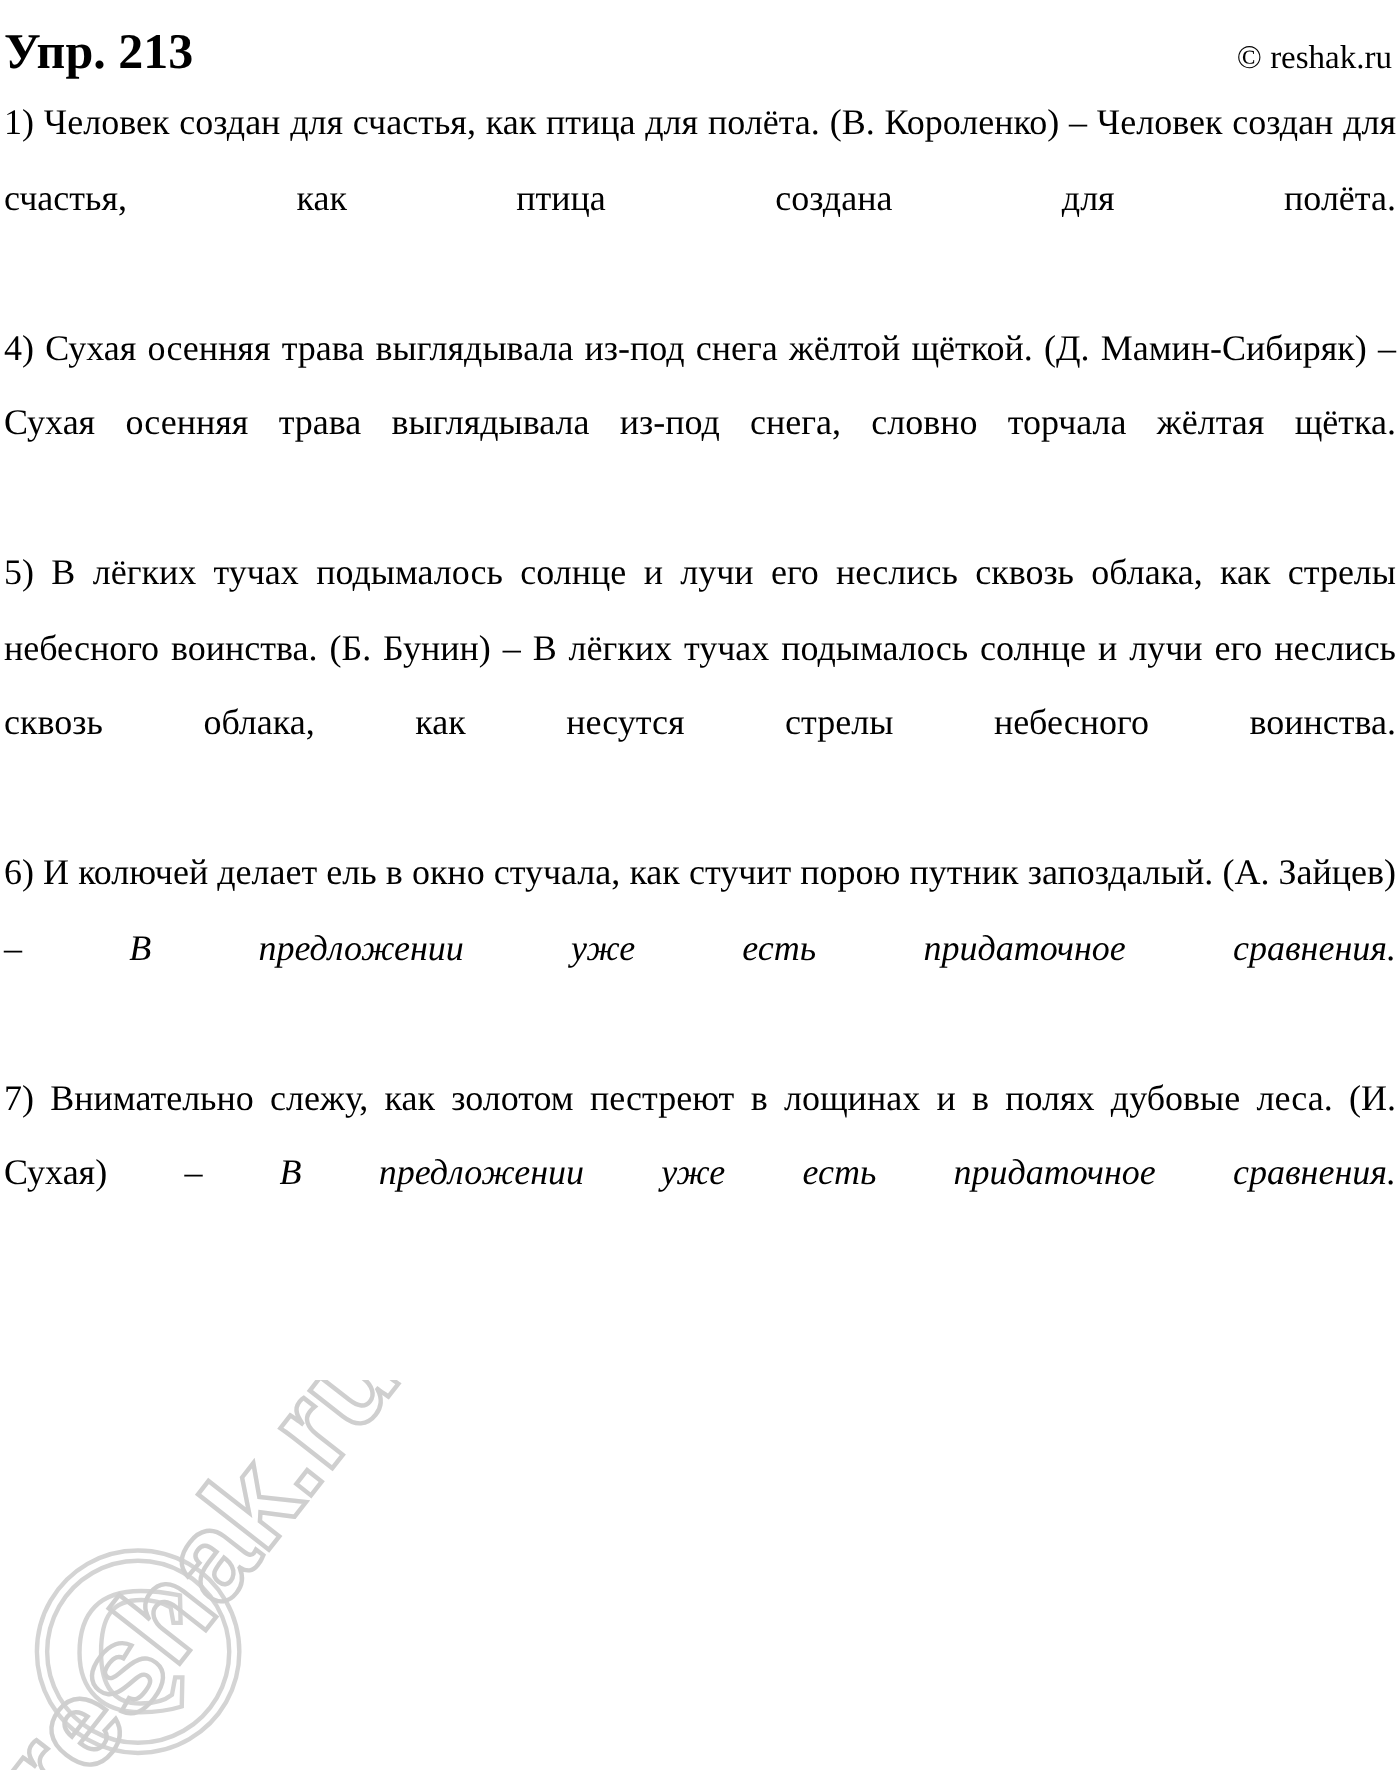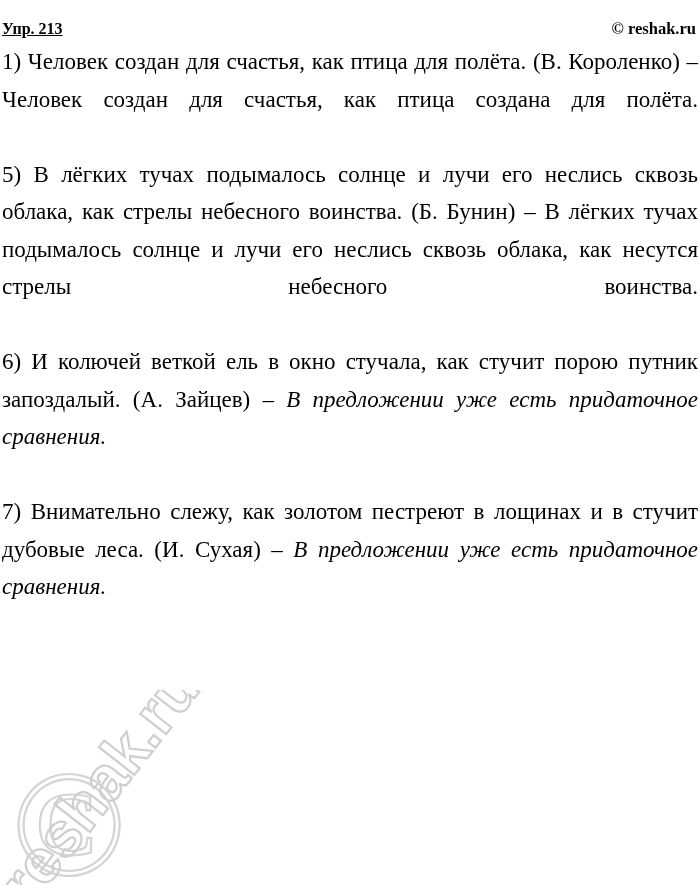--- a/index.html
+++ b/index.html
@@ -45,47 +45,46 @@
     position: relative;
     z-index: 2;
     display: flex;
     align-items: baseline;
     justify-content: space-between;
     padding: 2px 2px 0 2px;
     height: 26px;
     box-sizing: border-box;
   }
   .doc-title {
-    font-size: 16px;
+    font-size: 25px;
     font-weight: bold;
     letter-spacing: 0px;
     line-height: 22px;
     white-space: nowrap;
-    text-decoration: underline;
   }
   .doc-copyright {
     font-size: 16.5px;
-    font-weight: bold;
+    font-weight: normal;
     line-height: 22px;
     white-space: nowrap;
     padding-right: 2px;
     margin-top: 16px;
   }
 
   
   .content {
     position: relative;
     z-index: 2;
     padding: 0 2px 0 2px;
     box-sizing: border-box;
   }
   .para {
     text-align: justify;
     text-justify: inter-word;
-    font-size: 23px;
+    font-size: 18px;
     line-height: 37.5px;
     margin: 0 0 0 0;
     padding: 0;
     word-spacing: 0px;
   }
   .para:first-child {
     margin-top: 17px;
   }
   .para + .para {
     margin-top: 0px;
@@ -115,18 +114,19 @@
     </svg>
   </div>
 
   <div class="doc-header">
     <div class="doc-title">Упр. 213</div>
     <div class="doc-copyright">© reshak.ru</div>
   </div>
 
   <div class="content" id="items-root">
   <p class="para"><span>1)</span> <span>Человек создан для счастья, как птица для полёта.</span> <span>(В. Короленко)</span> <span>–</span> <span>Человек создан для счастья, как птица создана для полёта.</span></p>
+      <p class="para"><span>4)</span> <span>Сухая осенняя трава выглядывала из-под снега жёлтой щёткой.</span> <span>(Д. Мамин-Сибиряк)</span> <span>–</span> <span>Сухая осенняя трава выглядывала из-под снега, словно торчала жёлтая щётка.</span></p>
       <p class="para"><span>5)</span> <span>В лёгких тучах подымалось солнце и лучи его неслись сквозь облака, как стрелы небесного воинства.</span> <span>(Б. Бунин)</span> <span>–</span> <span>В лёгких тучах подымалось солнце и лучи его неслись сквозь облака, как несутся стрелы небесного воинства.</span></p>
-      <p class="para"><span>6)</span> <span>И колючей веткой ель в окно стучала, как стучит порою путник запоздалый.</span> <span>(А. Зайцев)</span> <span>–</span> <span class="note">В предложении уже есть придаточное сравнения.</span></p>
-      <p class="para"><span>7)</span> <span>Внимательно слежу, как золотом пестреют в лощинах и в стучит дубовые леса.</span> <span>(И. Сухая)</span> <span>–</span> <span class="note">В предложении уже есть придаточное сравнения.</span></p>
+      <p class="para"><span>6)</span> <span>И колючей делает ель в окно стучала, как стучит порою путник запоздалый.</span> <span>(А. Зайцев)</span> <span>–</span> <span class="note">В предложении уже есть придаточное сравнения.</span></p>
+      <p class="para"><span>7)</span> <span>Внимательно слежу, как золотом пестреют в лощинах и в полях дубовые леса.</span> <span>(И. Сухая)</span> <span>–</span> <span class="note">В предложении уже есть придаточное сравнения.</span></p>
     </div>
 
 </div>
 
 </body></html>

